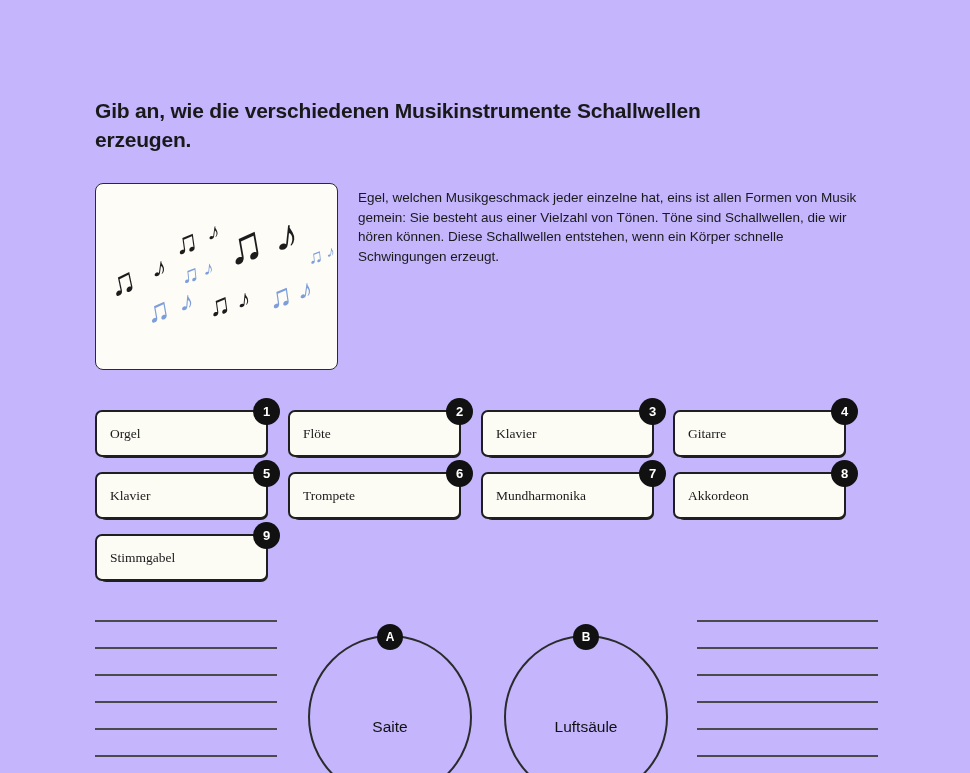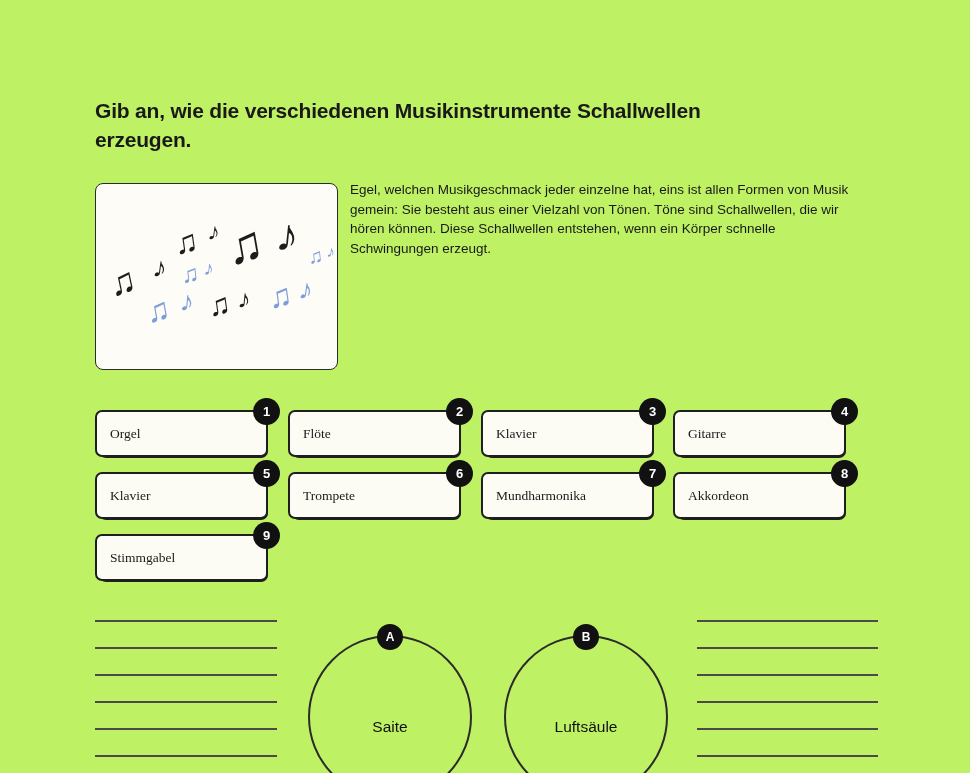--- a/index.html
+++ b/index.html
@@ -1,20 +1,20 @@
 <!DOCTYPE html>
 <html lang="de"><head>
 <meta charset="utf-8">
 <style>
   html,body{margin:0;padding:0;}
   body{background:#FAF8F0;}
   .page{
     position:relative; z-index:0;
     width:970px; height:773px;
-    background:#bef264;
+    background:#c4b5fd;
     overflow:hidden;
     font-family:"Liberation Sans", sans-serif;
     color:#1a1a1a;
   }
   .title{
     position:absolute; left:95px; top:82px; width:760px;
     font-size:21px; font-weight:700; line-height:29px;
     letter-spacing:-0.2px; color:#191919;
     white-space:pre-line;
   }
@@ -31,21 +31,21 @@
     box-sizing:border-box;
   }
   .img-box .note{
     position:absolute; line-height:1;
     user-select:none;
   }
   .intro{
     position:absolute; left:350px; top:180px; width:532px;
     font-size:13.5px; line-height:19.5px; color:#191919;
   }
-  .intro p{margin:0; white-space:pre-line;}
+  .intro p{margin:8px; white-space:pre-line;}
   .wordbox{
     position:absolute;
     width:173px; height:47px;
     background:#FCFBF4;
     border:2px solid #1f1f1f;
     border-radius:7px;
     box-sizing:border-box;
     display:flex; align-items:center;
     padding-left:13px;
     cursor:grab;

